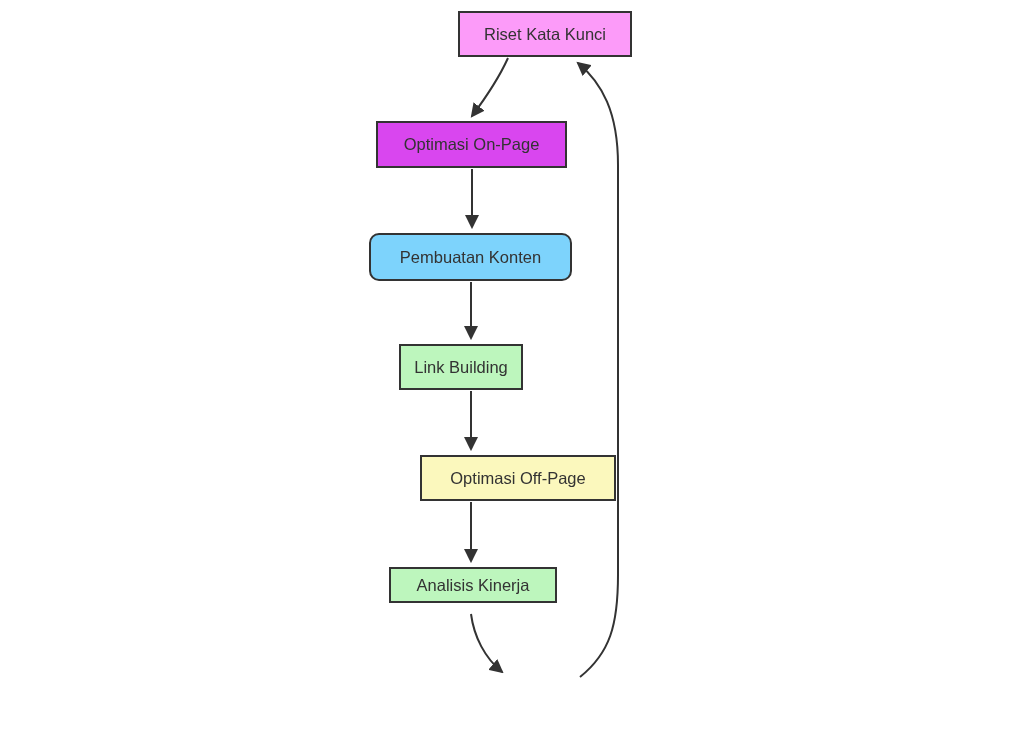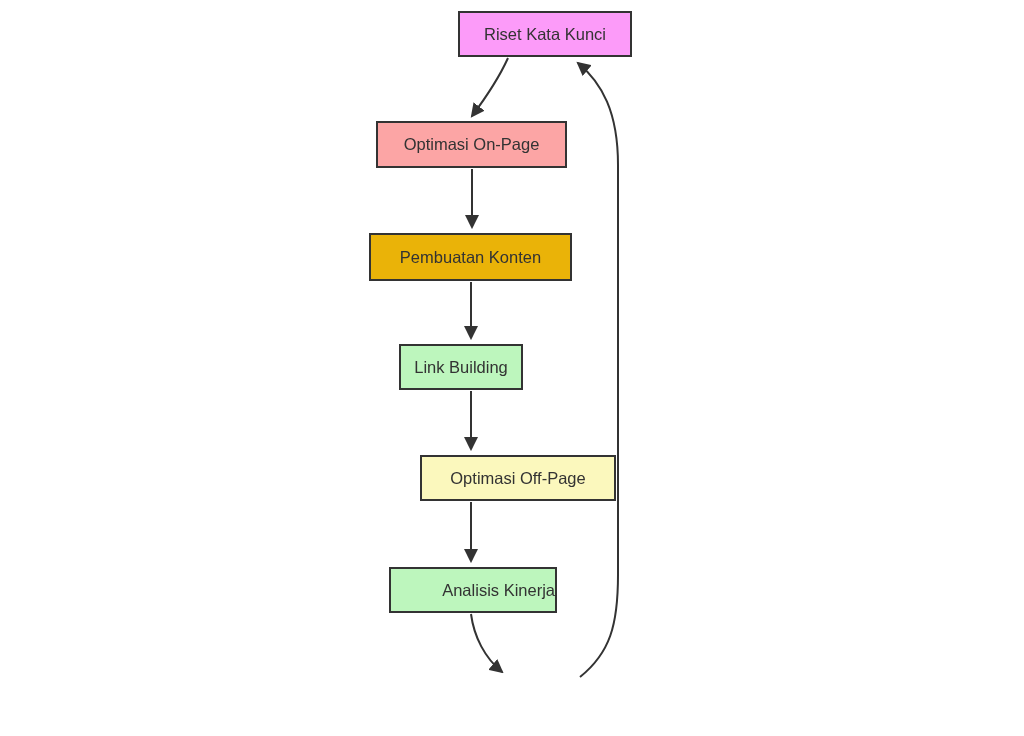--- a/index.html
+++ b/index.html
@@ -38,21 +38,21 @@
     font-size: 16.5px;
     line-height: 1;
     white-space: nowrap;
   }
   
   .n-riset    { left: 458px; top: 11px;  width: 174px; height: 46px; }
   .n-onpage   { left: 376px; top: 121px; width: 191px; height: 47px; }
   .n-konten   { left: 369px; top: 233px; width: 203px; height: 48px; }
   .n-link     { left: 399px; top: 344px; width: 124px; height: 46px; }
   .n-offpage  { left: 373px; top: 455px; width: 196px; height: 46px; margin-left: 47px; }
-  .n-analisis { left: 389px; top: 567px; width: 168px; height: 46px; justify-content: flex-end; }
+  .n-analisis { left: 389px; top: 567px; width: 168px; height: 36px; }
   .n-strategi { left: 434px; top: 678px; width: 221px; height: 49px; }
 </style>
 </head>
 <body>
 
 <div class="canvas">
 
   <svg class="edges-layer" width="1024" height="736" viewBox="0 0 1024 736" xmlns="http://www.w3.org/2000/svg">
     <defs>
       <marker id="arrowhead" viewBox="0 0 10 10" refX="8.5" refY="5" markerWidth="7" markerHeight="7" orient="auto-start-reverse">
@@ -65,25 +65,25 @@
     <path class="edge" d="M 471 391 L 471 449" marker-end="url(#arrowhead)"></path>
     <path class="edge" d="M 471 502 L 471 561" marker-end="url(#arrowhead)"></path>
     <path class="edge" d="M 471 614 C 474 637 485 658 502 672" marker-end="url(#arrowhead)"></path>
     <path class="edge" d="M 580 677 C 610 653 618 625 618 575 L 618 165 C 618 112 602 83 578 63" marker-end="url(#arrowhead)"></path>
   </svg>
 
   <div class="node n-riset" style="background-color: rgb(252, 155, 249);">
     <span>Riset Kata Kunci</span>
   </div>
 
-  <div class="node n-onpage" style="background-color: #fca5a5; text-align: right;">
+  <div class="node n-onpage" style="background-color: #d946ef; text-align: right;">
     <span>Optimasi On-Page</span>
   </div>
 
-  <div class="node n-konten" style="background-color: #eab308;">
+  <div class="node n-konten" style="background-color: #7dd3fc; border-radius: 10px;">
     <span>Pembuatan Konten</span>
   </div>
 
   <div class="node n-link" style="background-color: rgb(189, 246, 189);">
     <span>Link Building</span>
   </div>
 
   <div class="node n-offpage" style="background-color: rgb(251, 248, 189);">
     <span>Optimasi Off-Page</span>
   </div>

